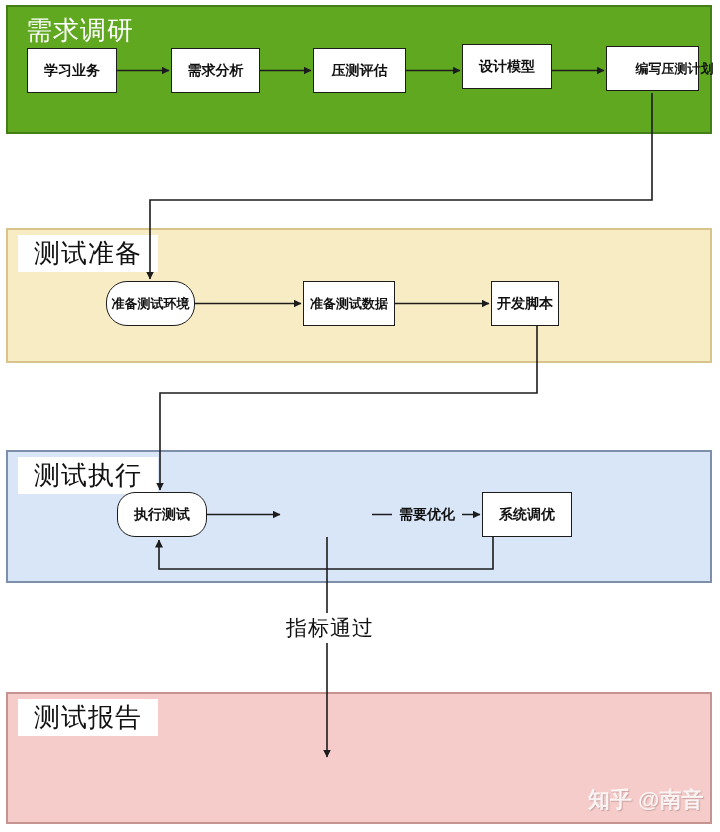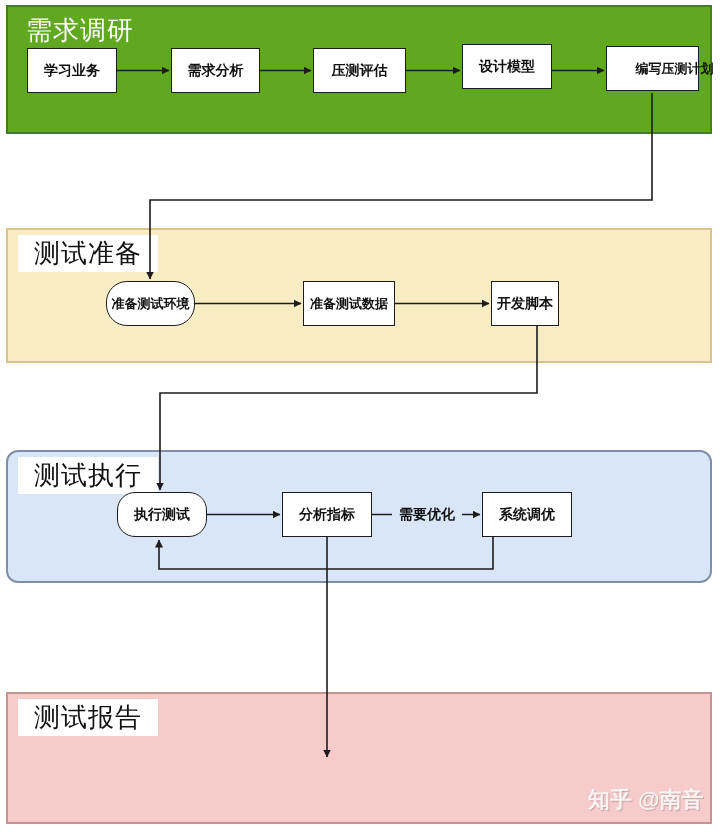--- a/index.html
+++ b/index.html
@@ -3,21 +3,21 @@
 <meta charset="utf-8">
 <style>
   html,body{margin:0;padding:0;background:#ffffff;}
   .canvas{
     position:relative;width:720px;height:832px;background:#ffffff;overflow:hidden;
     font-family:"Liberation Sans","DejaVu Sans",sans-serif;
   }
   .lane{position:absolute;left:6px;width:706px;border:2px solid;box-sizing:border-box;z-index:1;}
   .lane-requirements{top:5px;height:129px;background:#5FA81F;border-color:#447E16;}
   .lane-preparation{top:228px;height:135px;background:#F8ECC4;border-color:#D8C38A;}
-  .lane-execution{top:450px;height:133px;background:#D9E6F8;border-color:#7E8FA9;border-radius:12px;}
+  .lane-execution{top:450px;height:133px;background:#D9E6F8;border-color:#7E8FA9;}
   .lane-report{top:692px;height:132px;background:#F5CCCA;border-color:#C59390;}
   .lane-title{
     position:absolute;font-size:26px;font-weight:normal;letter-spacing:1px;white-space:nowrap;
   }
   .lane-requirements .lane-title{left:18px;top:6px;color:#ffffff;}
   .lane-light-title{left:10px;top:5px;color:#111111;background:#ffffff;padding:1px 16px;}
   .node{
     position:absolute;height:45px;background:#ffffff;border:1.6px solid #1C1C1C;
     box-sizing:border-box;display:flex;align-items:center;justify-content:center;
     font-size:14px;font-weight:600;color:#111111;white-space:nowrap;z-index:3;
@@ -78,21 +78,21 @@
   <div class="node" style="left:171px;top:48px;width:89px;">需求分析</div>
   <div class="node" style="left:313px;top:48px;width:93px;">压测评估</div>
   <div class="node" style="left:462px;top:44px;width:90px;">设计模型</div>
   <div class="node" style="left:606px;top:46px;width:93px;font-size:13px;padding-left:44px;">编写压测计划</div>
 
   <div class="node" style="left:106px;top:281px;width:89px;font-size:13px;border-radius:21px;">准备测试环境</div>
   <div class="node" style="left:303px;top:281px;width:92px;font-size:13px;">准备测试数据</div>
   <div class="node" style="left:491px;top:281px;width:68px;">开发脚本</div>
 
   <div class="node" style="left:117px;top:492px;width:90px;border-radius:18px;">执行测试</div>
-  <div class="node" style="left:282px;top:492px;width:90px;">分析指标</div>
   <div class="node" style="left:482px;top:492px;width:90px;">系统调优</div>
 
 
   <div class="edge-label edge-label-optimize">需要优化</div>
+  <div class="edge-label edge-label-pass">指标通过</div>
 
   <div class="watermark">知乎 @南音</div>
 
 </div>
 
 </body></html>

